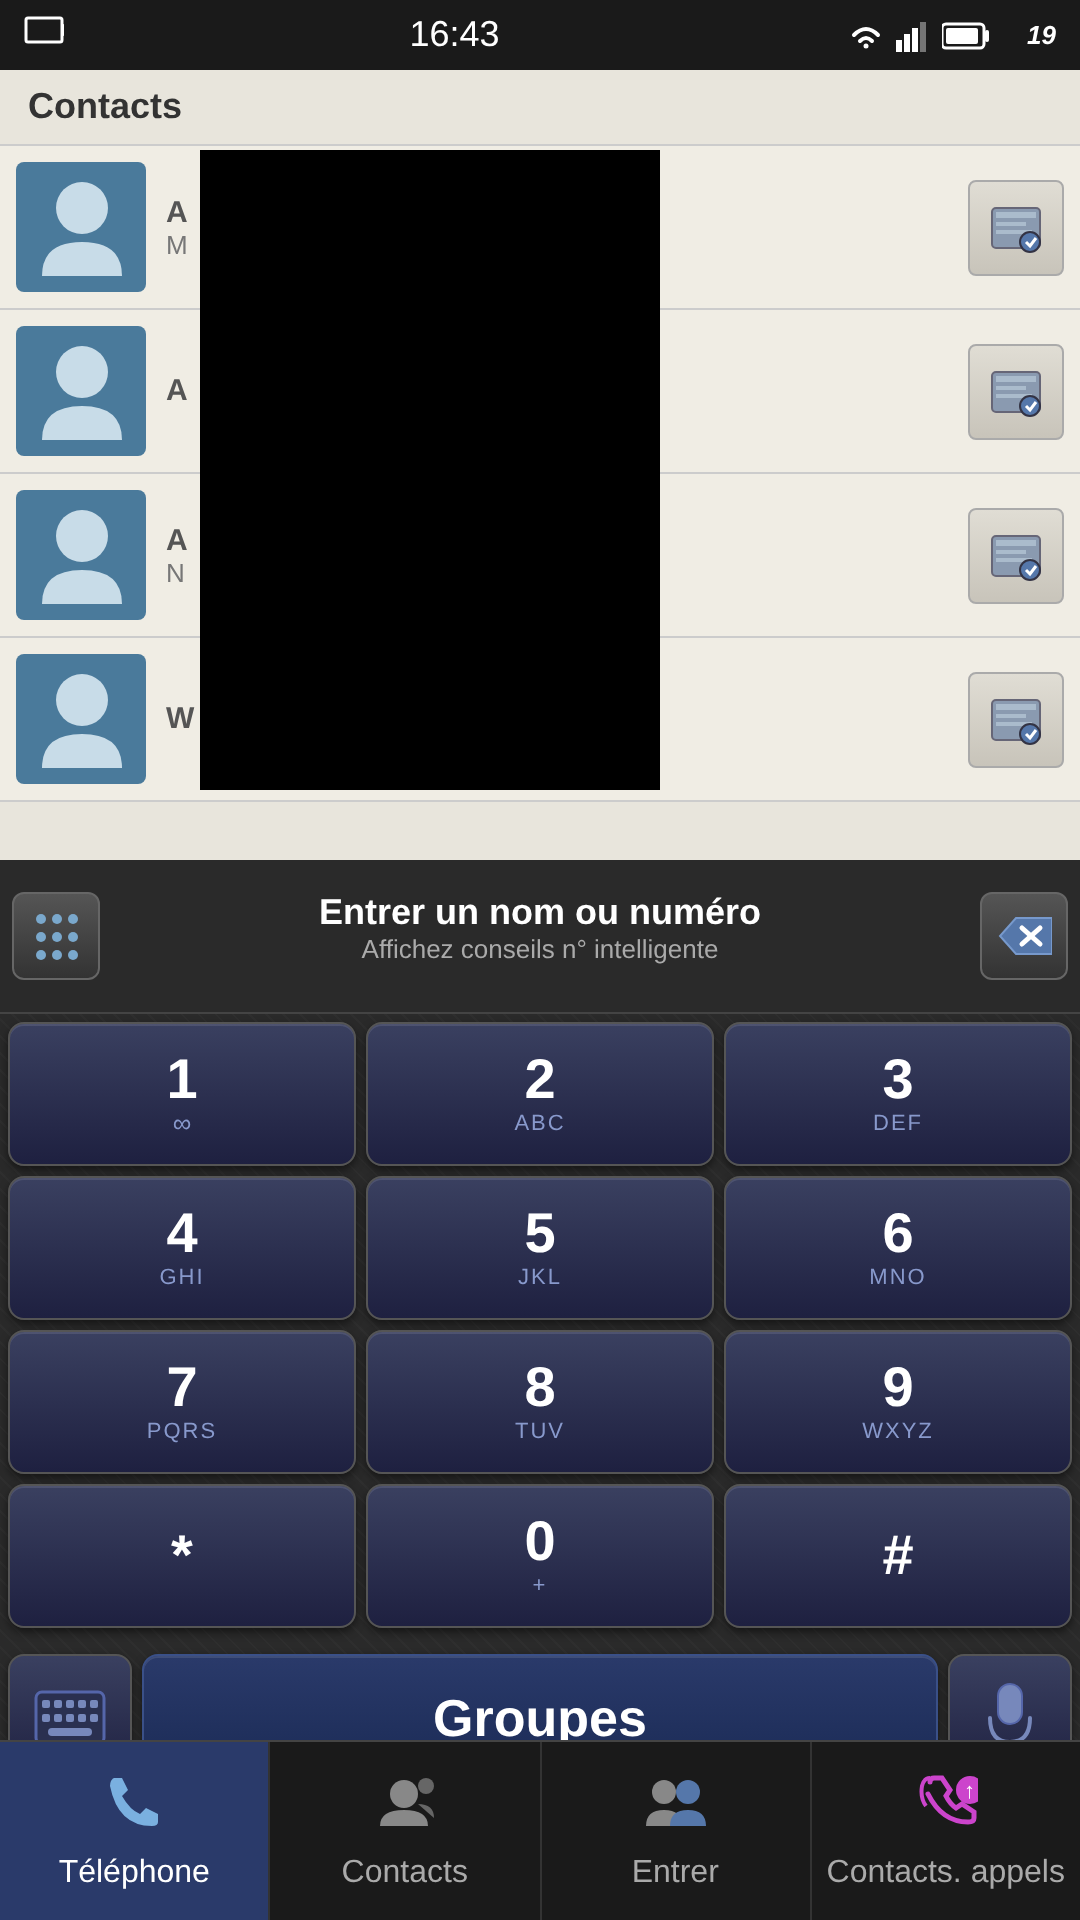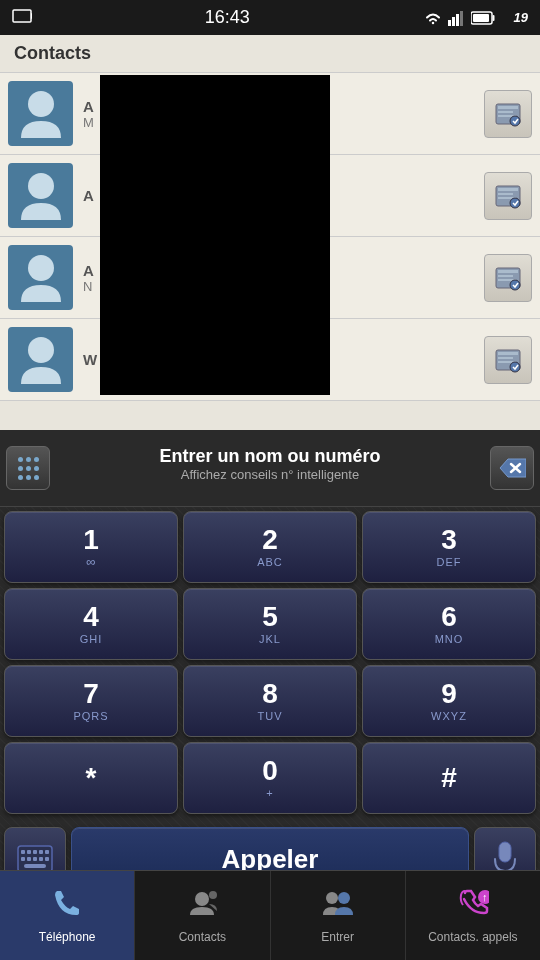--- a/index.html
+++ b/index.html
@@ -290,21 +290,21 @@
       border-right: 1px solid #333;
     }
     .nav-item:last-child { border-right: none; }
     .nav-item.active {
       background: #2a3a6a;
     }
     .nav-icon {
       font-size: 28px;
     }
     .nav-label {
-      font-size: 12px;
+      font-size: 16px;
       color: #aaa;
     }
     .nav-item.active .nav-label {
       color: white;
     }
     .nav-item.active .nav-icon {
       color: #7ab0e0;
     }
 
     
@@ -546,21 +546,21 @@
         <rect x="28" y="5" width="4" height="4" rx="1" fill="#7788bb"></rect>
         <rect x="4" y="12" width="4" height="4" rx="1" fill="#7788bb"></rect>
         <rect x="10" y="12" width="4" height="4" rx="1" fill="#7788bb"></rect>
         <rect x="16" y="12" width="4" height="4" rx="1" fill="#7788bb"></rect>
         <rect x="22" y="12" width="4" height="4" rx="1" fill="#7788bb"></rect>
         <rect x="28" y="12" width="4" height="4" rx="1" fill="#7788bb"></rect>
         <rect x="7" y="19" width="22" height="4" rx="2" fill="#7788bb"></rect>
       </svg>
     </div>
     <div id="call-btn">
-      <span>Appeler</span>
+      <span>Groupes</span>
     </div>
     <div id="mic-btn">
       <svg width="28" height="36" viewBox="0 0 28 36" fill="none">
         <rect x="8" y="1" width="12" height="20" rx="6" fill="#7788bb" stroke="#5566aa" stroke-width="1"></rect>
         <path d="M4 18 Q4 30 14 30 Q24 30 24 18" fill="none" stroke="#7788bb" stroke-width="2" stroke-linecap="round"></path>
         <line x1="14" y1="30" x2="14" y2="35" stroke="#7788bb" stroke-width="2" stroke-linecap="round"></line>
         <line x1="9" y1="35" x2="19" y2="35" stroke="#7788bb" stroke-width="2" stroke-linecap="round"></line>
       </svg>
     </div>
   </div>

